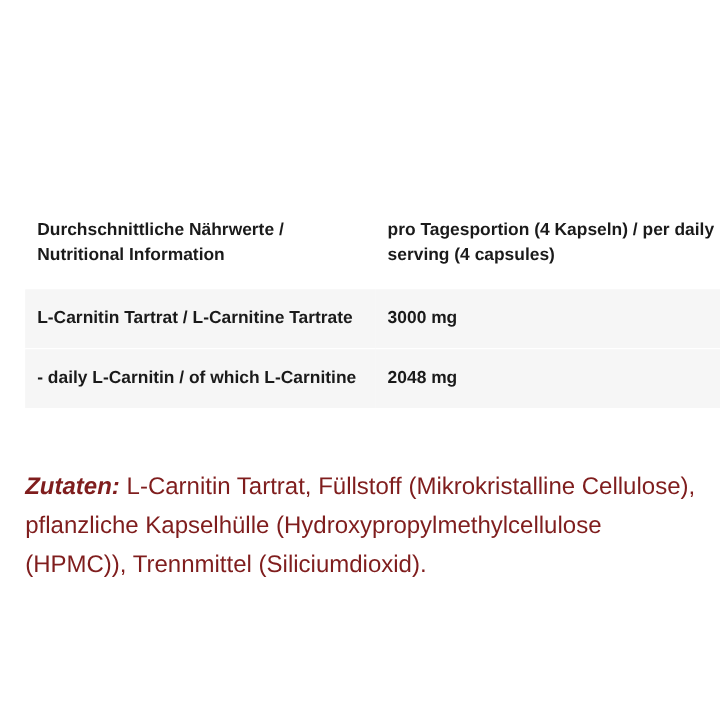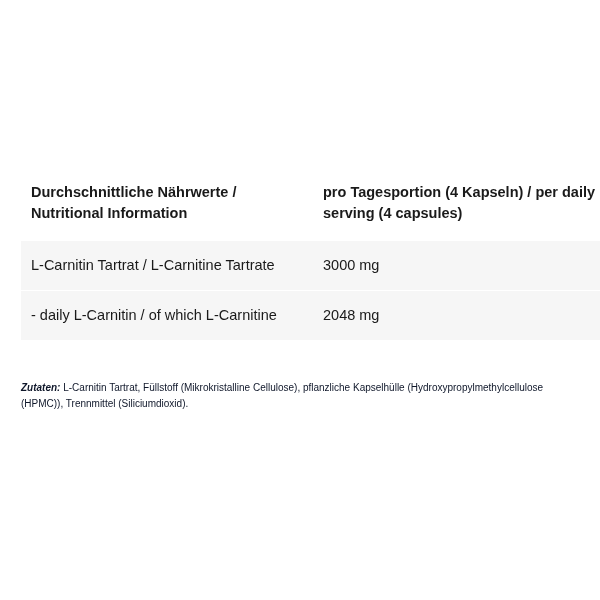--- a/index.html
+++ b/index.html
@@ -42,42 +42,43 @@
     top: 170px;
     width: 558px;
     border-collapse: collapse;
     table-layout: fixed;
   }
   .nutrition-table td {
     vertical-align: middle;
     padding: 14px 10px 14px 10px;
     font-size: 14.5px;
     line-height: 1.45;
+    font-weight: bold;
   }
   .nutrition-table tr.header-row td {
     font-weight: bold;
     background: #ffffff;
     padding-top: 12px;
     padding-bottom: 16px;
     vertical-align: top;
   }
   .nutrition-table tr.data-row td {
     background: #f6f6f6;
     border-top: 1px solid #ffffff;
   }
   .col-name { width: 272px; }
   .col-value { width: 286px; }
   .ingredients {
     position: absolute;
     left: 21px;
     top: 370px;
     width: 560px;
-    font-size: 10px;
+    font-size: 20px;
     line-height: 1.62;
-    color: #0f172a;
+    color: #7f1d1d;
   }
   .ingredients .label {
     font-weight: bold;
     font-style: italic;
   }
 </style>
 </head>
 <body>
 
 <div class="page">

